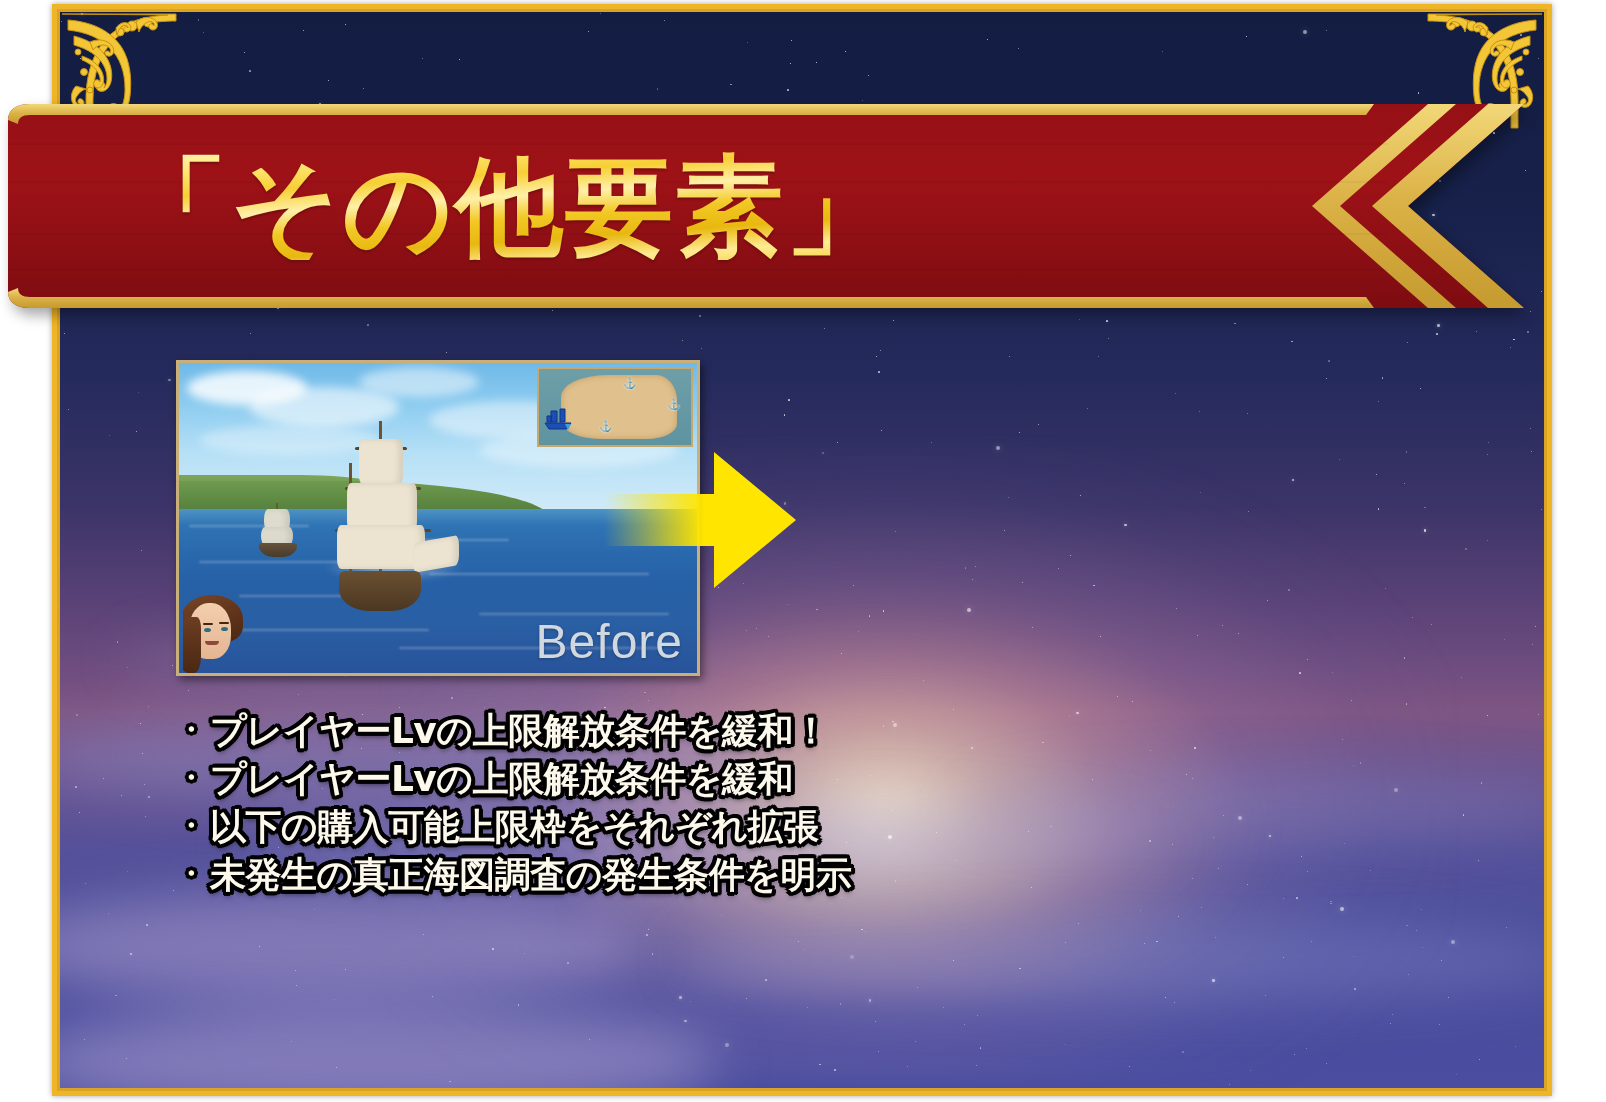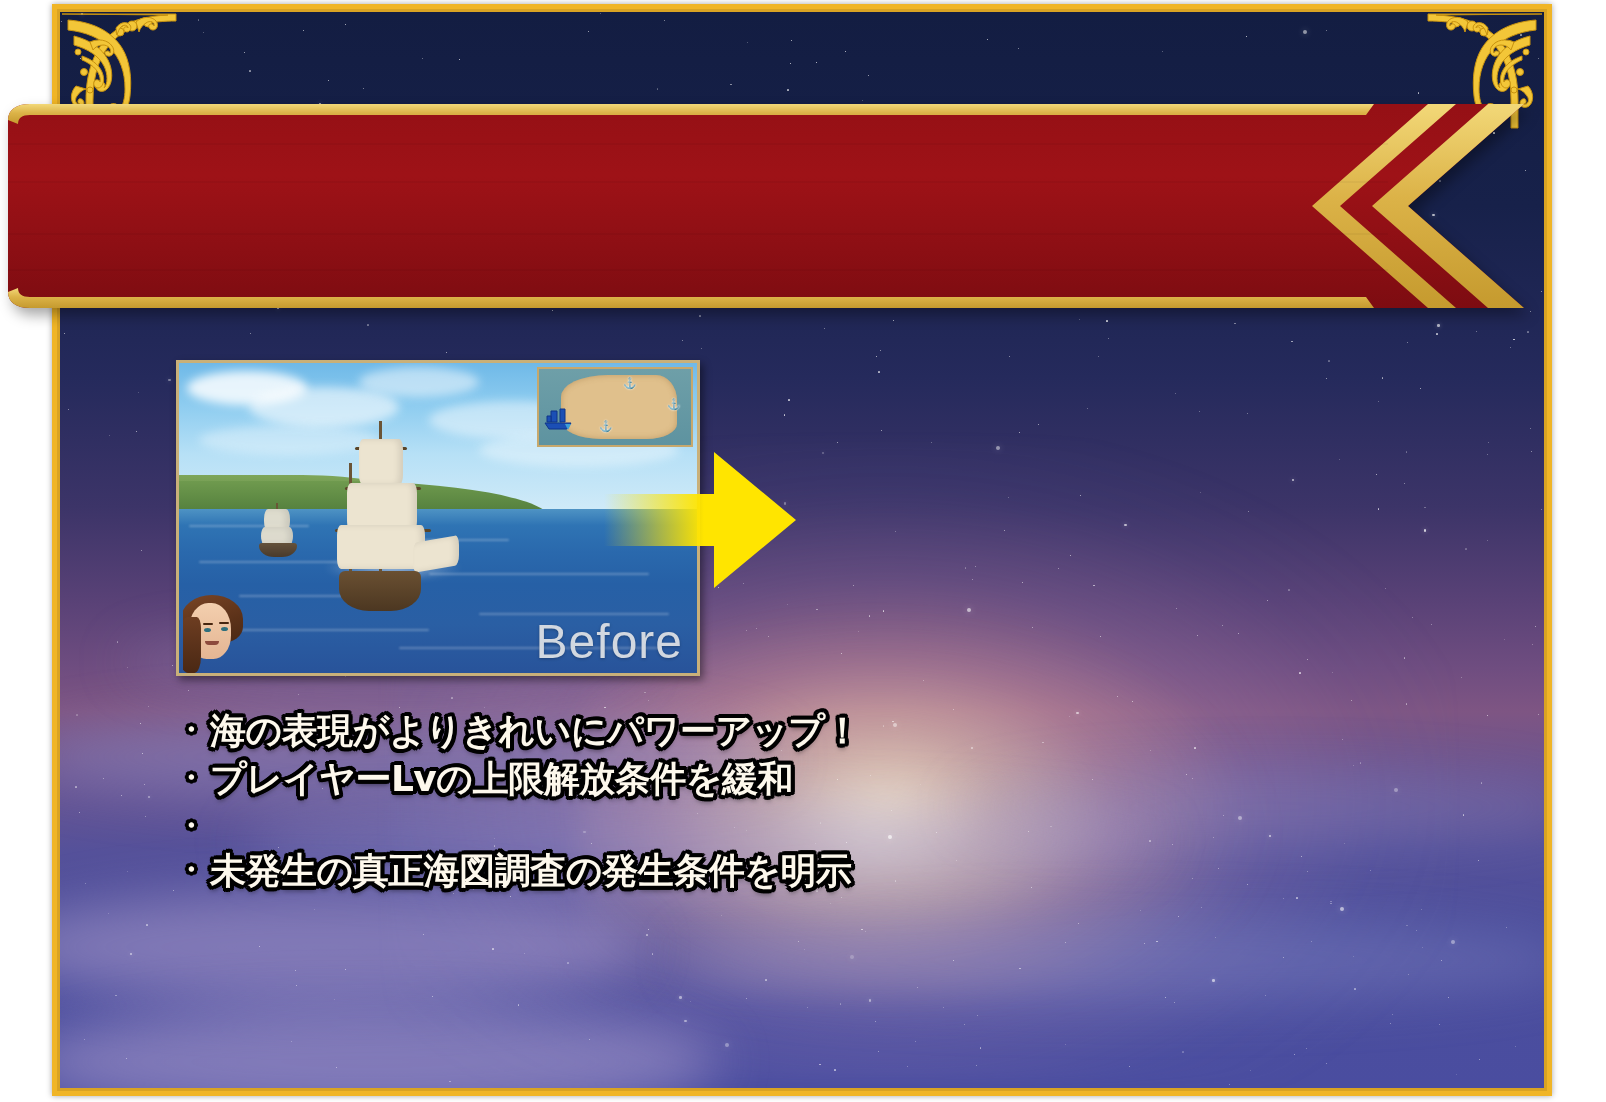--- a/index.html
+++ b/index.html
@@ -989,20 +989,23 @@
       <path d="M1448 0 L1332 102 L1448 204 L1420 204 L1304 102 L1420 0 Z" fill="url(#gGold)"></path>
 
       <g opacity="0.07" stroke="#000" stroke-width="1">
         <line x1="0" y1="40" x2="1380" y2="40"></line>
         <line x1="0" y1="78" x2="1380" y2="78"></line>
         <line x1="0" y1="130" x2="1380" y2="130"></line>
         <line x1="0" y1="166" x2="1380" y2="166"></line>
       </g>
     </svg>
   </div>
+  <div class="ribbon-title">
+    <span>「その他要素」</span>
+  </div>
 
   <div class="shot">
     <div class="shot-sky">
       <div class="cloudpuff" style="left:8px;top:8px;width:120px;height:34px;"></div>
       <div class="cloudpuff" style="left:70px;top:24px;width:150px;height:40px;opacity:.7;"></div>
       <div class="cloudpuff" style="left:180px;top:4px;width:120px;height:30px;opacity:.6;"></div>
       <div class="cloudpuff" style="left:250px;top:38px;width:170px;height:38px;opacity:.55;"></div>
       <div class="cloudpuff" style="left:380px;top:10px;width:130px;height:36px;opacity:.5;"></div>
       <div class="cloudpuff" style="left:300px;top:70px;width:200px;height:34px;opacity:.45;"></div>
       <div class="cloudpuff" style="left:20px;top:62px;width:180px;height:30px;opacity:.4;"></div>
@@ -1084,28 +1087,29 @@
           <stop offset="100%" stop-color="#ffe500" stop-opacity="1"></stop>
         </linearGradient>
       </defs>
       <path d="M0 42 L110 42 L110 0 L192 68 L110 136 L110 94 L0 94 Z" fill="url(#arrFade)"></path>
     </svg>
   </div>
 
   <div class="bullets" id="bullet-list">
       <div class="b-row">
         <span class="b-dot">・</span>
-        <span class="b-text">海の表現がよりきれいにパワーアップ！</span>
+        <span class="b-text">プレイヤーLvの上限解放条件を緩和！</span>
       </div>
       <div class="b-row">
         <span class="b-dot">・</span>
         <span class="b-text">プレイヤーLvの上限解放条件を緩和</span>
       </div>
       <div class="b-row">
         <span class="b-dot">・</span>
+        <span class="b-text">以下の購入可能上限枠をそれぞれ拡張</span>
       </div>
       <div class="b-row">
         <span class="b-dot">・</span>
         <span class="b-text">未発生の真正海図調査の発生条件を明示</span>
       </div>
     </div>
 
 </div>
 
 </body></html>

